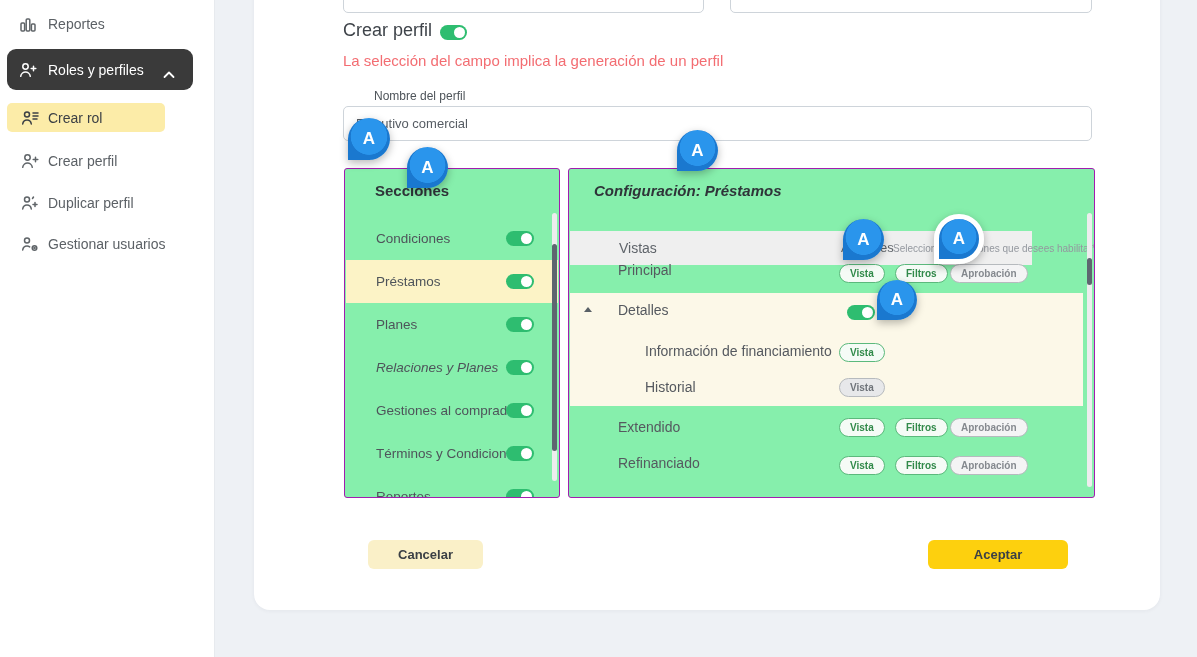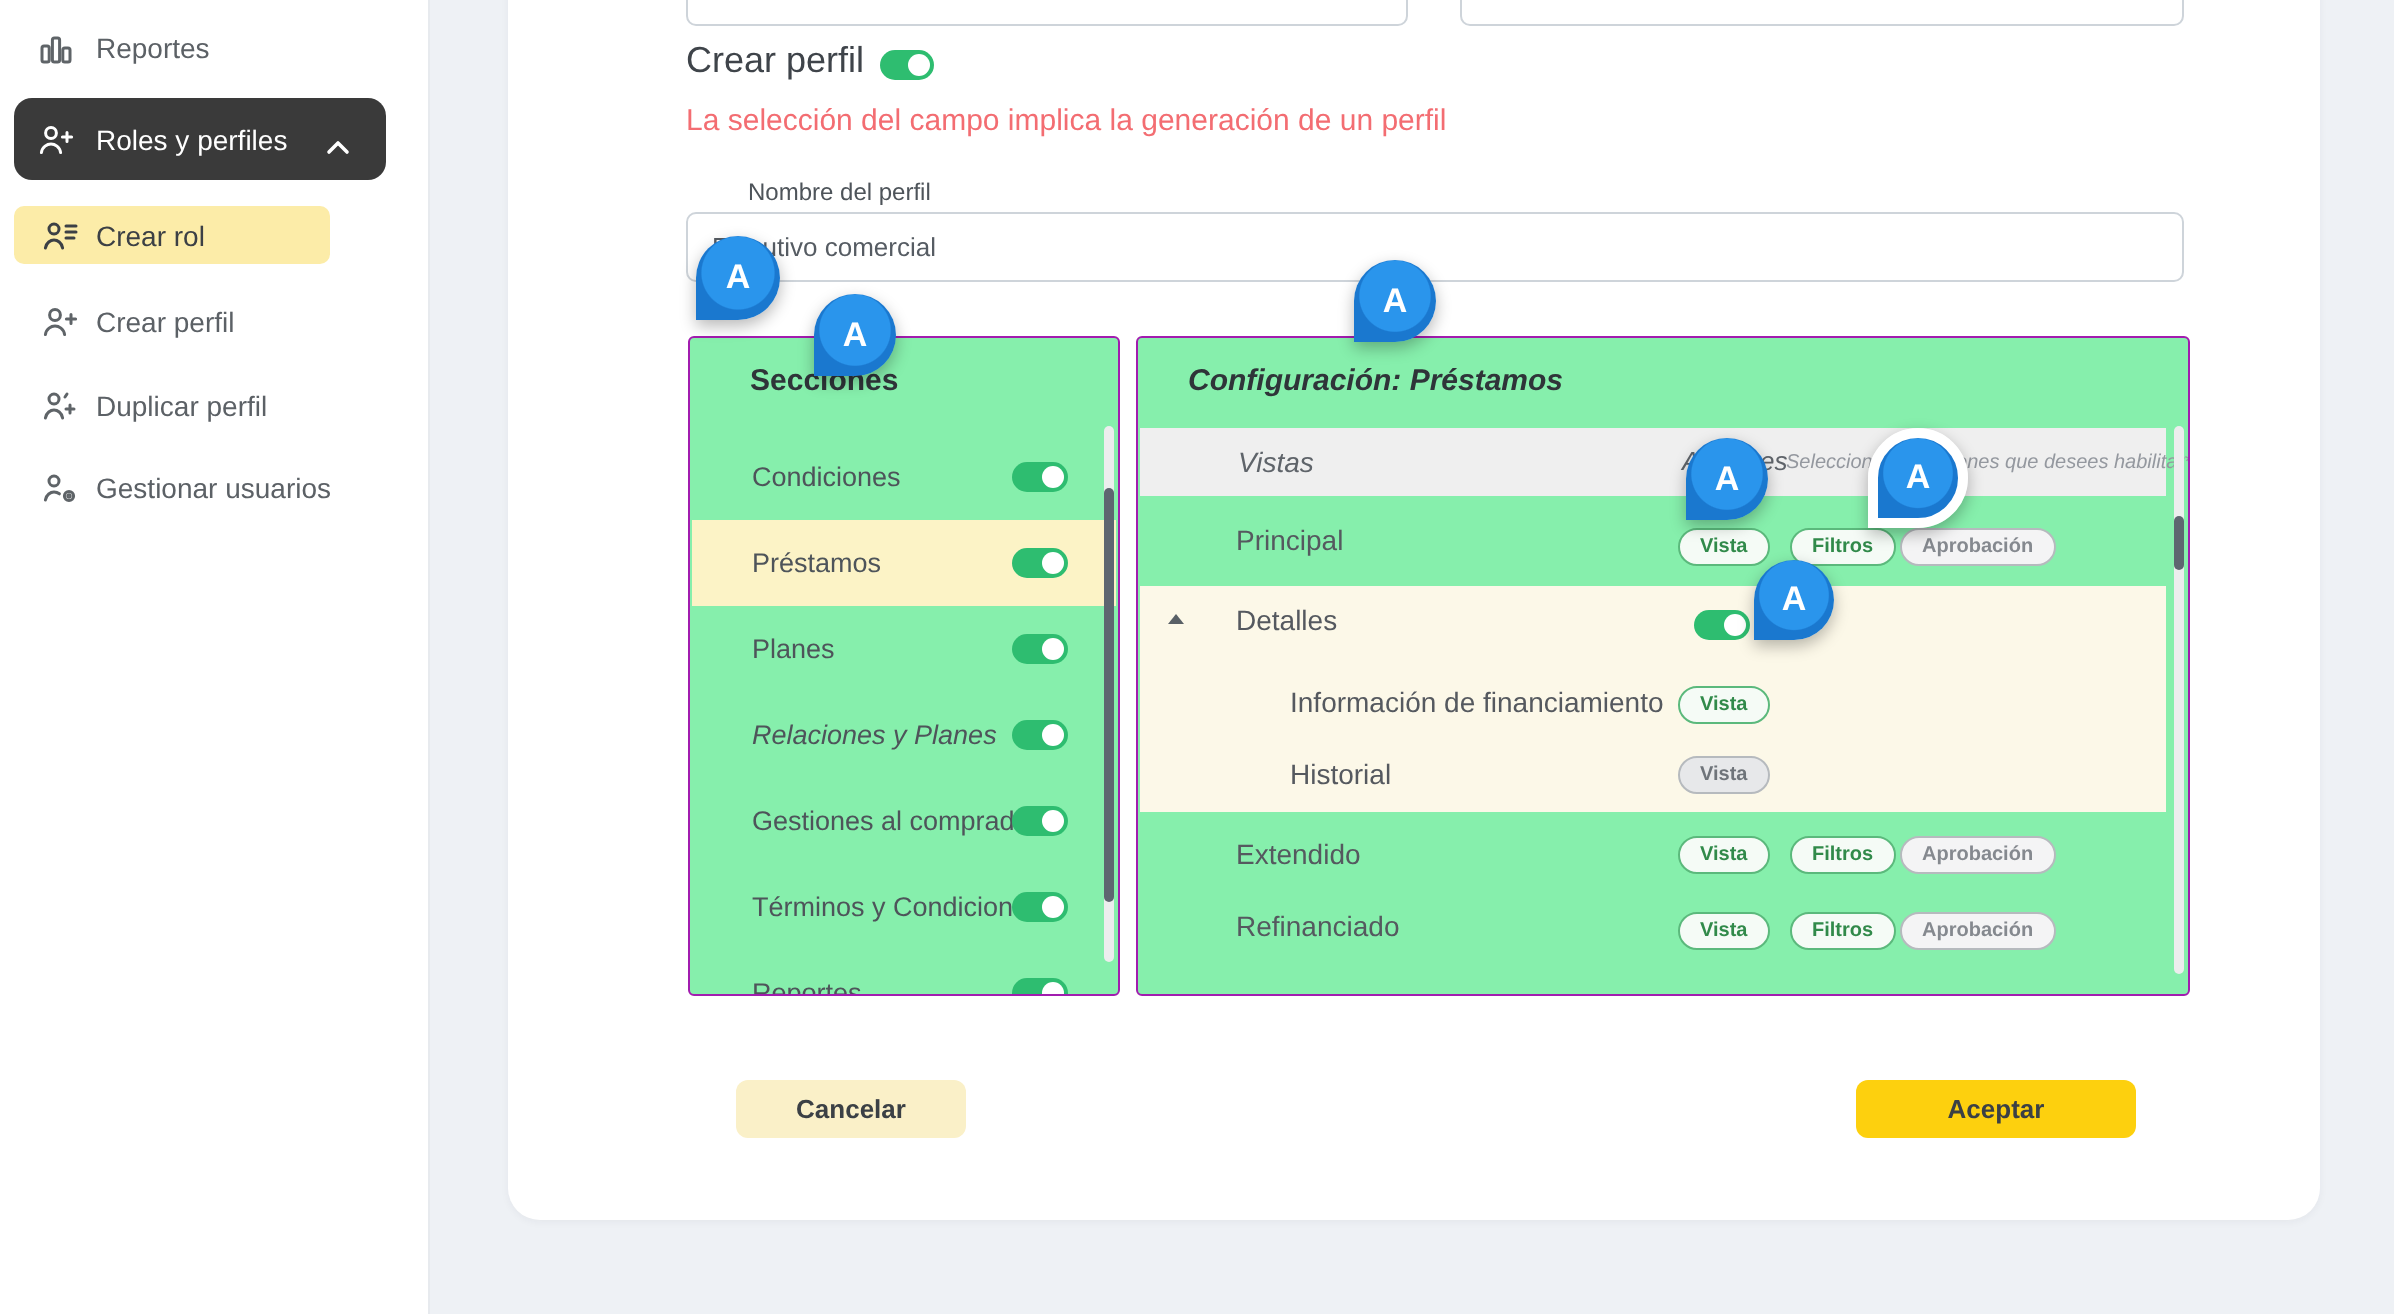--- a/index.html
+++ b/index.html
@@ -59,21 +59,21 @@
   }
   .panel.sections{ left:344px; width:216px; }
   .panel.config{ left:568px; width:527px; }
   .panel-title{ position:absolute; font-size:15px; font-weight:bold; color:#2f3439; }
   
   .sec-row{ position:absolute; left:1px; width:212px; height:43px; cursor:pointer;}
   .sec-row.sel{ background:#fcf3c6; }
   .sec-row .lbl{ position:absolute; left:30px; top:0; line-height:43px; font-size:13.5px; color:#4e545a; white-space:nowrap;}
   .sec-row .tg{ left:160px; top:14px; }
   
-  .cfg-hdr{ position:absolute; left:1px; top:45px; width:513px; height:34px; background:#efefef;font-style:italic; }
+  .cfg-hdr{ position:absolute; left:1px; top:62px; width:462px; height:34px; background:#efefef; }
   .cfg-hdr .c1{ position:absolute; left:49px; line-height:34px; font-size:14px; color:#5f646a; }
   .cfg-hdr .c2{ position:absolute; left:271px; line-height:34px; font-size:13px; color:#5f646a; }
   .cfg-hdr .helper{ position:absolute; left:323px; top:12px; font-size:10px; color:#94989f; white-space:nowrap;}
   .cfg-label{ position:absolute; font-size:14px; color:#55595f; white-space:nowrap; }
   .yellow-group{ position:absolute; left:1px; top:124px; width:513px; height:113px; background:#fcf8e8; }
   .tri-up{ position:absolute; width:0; height:0; border-left:4px solid transparent; border-right:4px solid transparent; border-bottom:5px solid #596066; cursor:pointer;}
   
   .chip{
     position:absolute; height:19px; line-height:17px; padding:0 10px; border-radius:10px;
     font-size:10px; font-weight:bold; cursor:pointer; white-space:nowrap;

